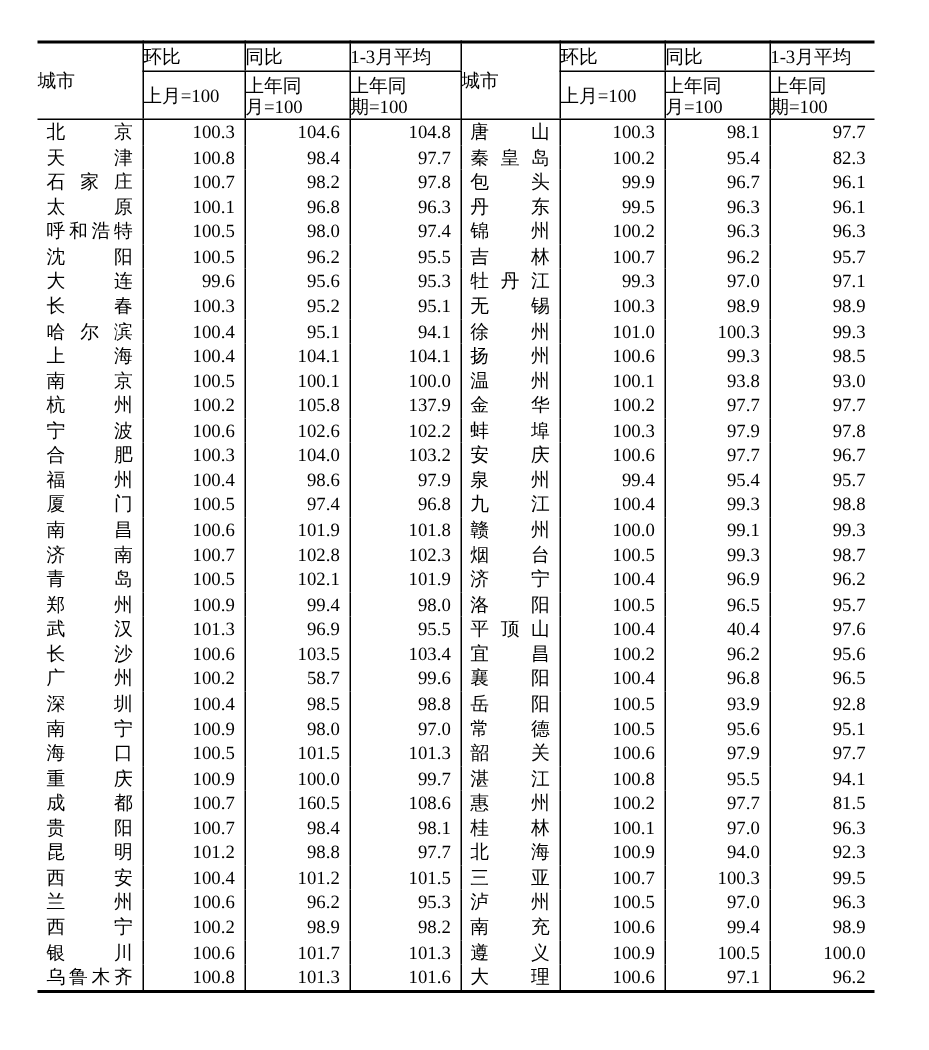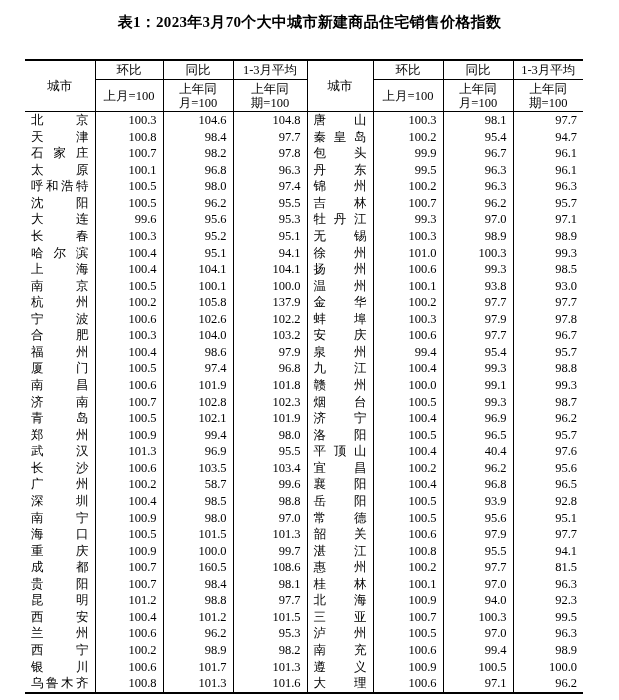--- a/index.html
+++ b/index.html
@@ -20,37 +20,36 @@
     width: 558px;
     border-top: 2px solid #000;
     border-bottom: 2px solid #000;
   }
   th, td {
     font-weight: normal; font-size: 12.5px; padding: 0;
     border-left: 1px solid #000;
     overflow: hidden; white-space: nowrap;
   }
   .nbl { border-left: none; }
-  thead th { text-align: center; }
+  thead th { text-align: left; }
   tr.h1 th.m { height: 18px; border-bottom: 1px solid #000; }
   tr.h2 th { height: 31px; border-bottom: 1.5px solid #000; vertical-align: middle; }
   th.cityh { border-bottom: 1.5px solid #000; vertical-align: middle; margin-top: 24px; }
   .ln { display: block; line-height: 14px; font-family: Liberation Serif, serif; }
   tbody td { height: 16.57px; line-height: 16.57px; vertical-align: middle; }
   td.num { text-align: right; padding-right: 6px; }
   td.city {
     text-align: justify; text-align-last: justify;
     padding: 0 6px;
   }
 </style>
 </head>
 <body>
 
 <div class="page">
-  <h1 class="page-title">表1：2023年3月70个大中城市新建商品住宅销售价格指数</h1>
 
   <div class="tbl-wrap">
     <table class="price-table">
       <colgroup>
         <col style="width:70px">
           <col style="width:68px">
           <col style="width:70px">
           <col style="width:74px">
         <col style="width:66px">
           <col style="width:70px">
@@ -105,21 +104,21 @@
             <td class="num">97.7</td>
           </tr>
           <tr>
             <td class="city nbl">天津</td>
             <td class="num">100.8</td>
             <td class="num">98.4</td>
             <td class="num">97.7</td>
             <td class="city">秦皇岛</td>
             <td class="num">100.2</td>
             <td class="num">95.4</td>
-            <td class="num">94.7</td>
+            <td class="num">82.3</td>
           </tr>
           <tr>
             <td class="city nbl">石家庄</td>
             <td class="num">100.7</td>
             <td class="num">98.2</td>
             <td class="num">97.8</td>
             <td class="city">包头</td>
             <td class="num">99.9</td>
             <td class="num">96.7</td>
             <td class="num">96.1</td>

